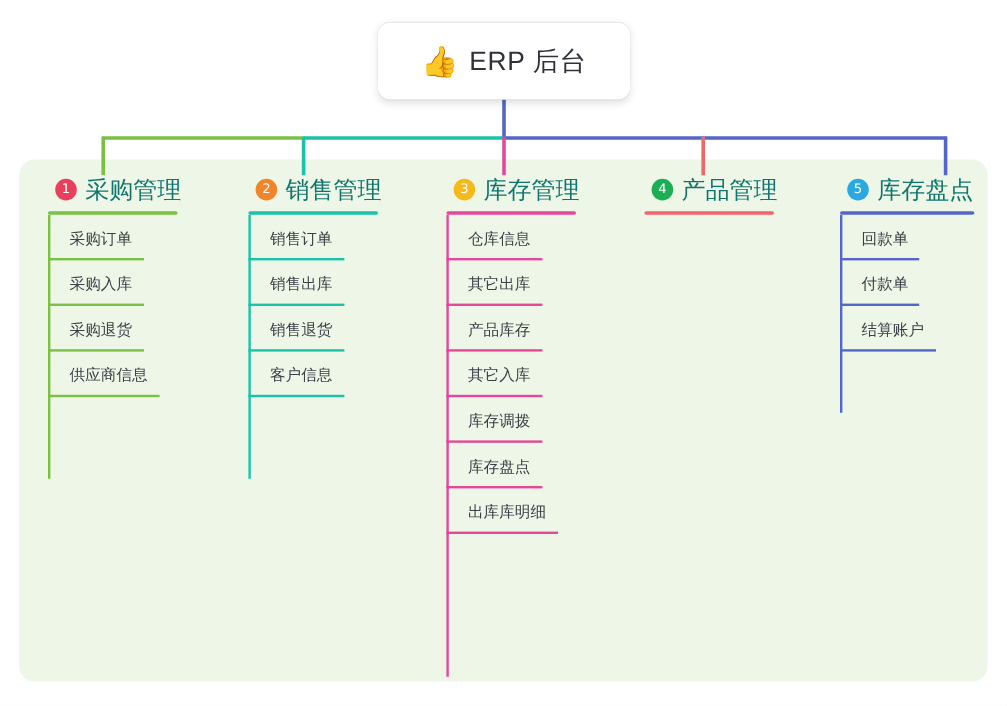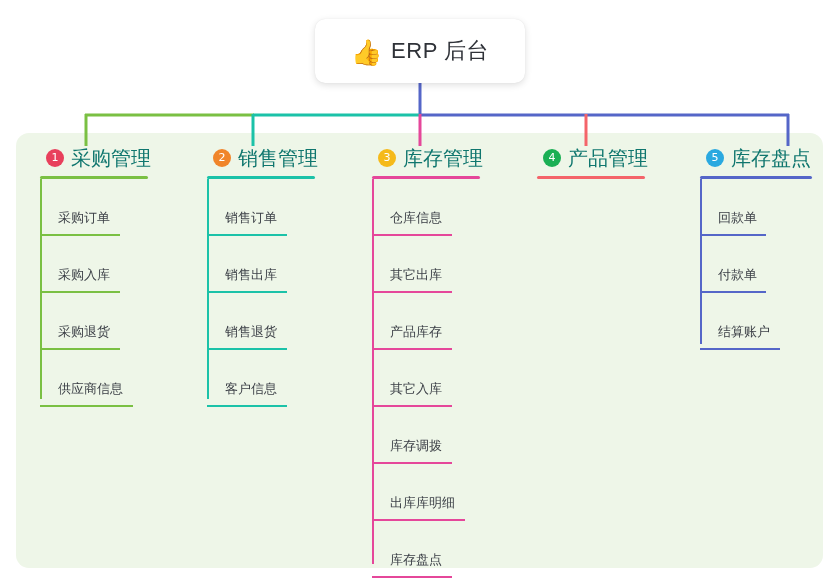--- a/index.html
+++ b/index.html
@@ -112,21 +112,21 @@
     margin-top: 0;
   }
   .spine {
     position: absolute;
     left: 0px;
     top: 0;
     width: 2px;
   }
   .leaf {
     position: relative;
-    height: 57px;
+    height: 38px;
     padding-left: 18px;
     box-sizing: border-box;
   }
   .leaf-label {
     position: absolute;
     left: 18px;
     bottom: 9px;
     font-size: 13px;
     color: #3b3f46;
     white-space: nowrap;
@@ -240,27 +240,27 @@
           </div>
           <div class="leaf">
             <span class="leaf-label">其它入库</span>
             <div class="leaf-rule" style="background: rgb(229, 71, 154); width: 79.6px;"></div>
           </div>
           <div class="leaf">
             <span class="leaf-label">库存调拨</span>
             <div class="leaf-rule" style="background: rgb(229, 71, 154); width: 79.6px;"></div>
           </div>
           <div class="leaf">
+            <span class="leaf-label">库存盘点</span>
+            <div class="leaf-rule" style="background: rgb(229, 71, 154); width: 79.6px;"></div>
+          </div>
+          <div class="leaf">
             <span class="leaf-label">出库库明细</span>
             <div class="leaf-rule" style="background: rgb(229, 71, 154); width: 93px;"></div>
           </div>
-          <div class="leaf">
-            <span class="leaf-label">库存盘点</span>
-            <div class="leaf-rule" style="background: rgb(229, 71, 154); width: 79.6px;"></div>
-          </div>
         </div>
       </div>
       <div class="branch" style="left: 537px;">
         <div class="branch-head">
           <span class="badge" style="background: rgb(26, 175, 84);">4</span>
           <span class="branch-title">产品管理</span>
         </div>
         <div class="head-rule" style="background: rgb(244, 100, 106); width: 108px;"></div>
       </div>
       <div class="branch" style="left: 700px;">

